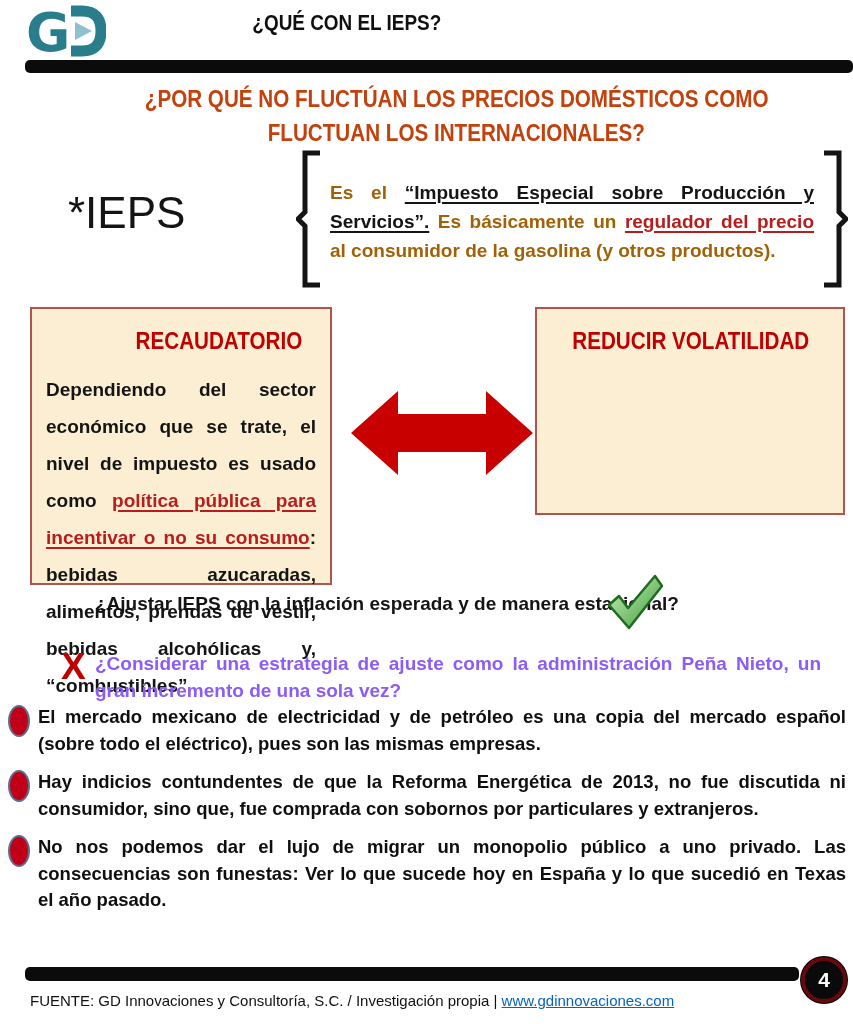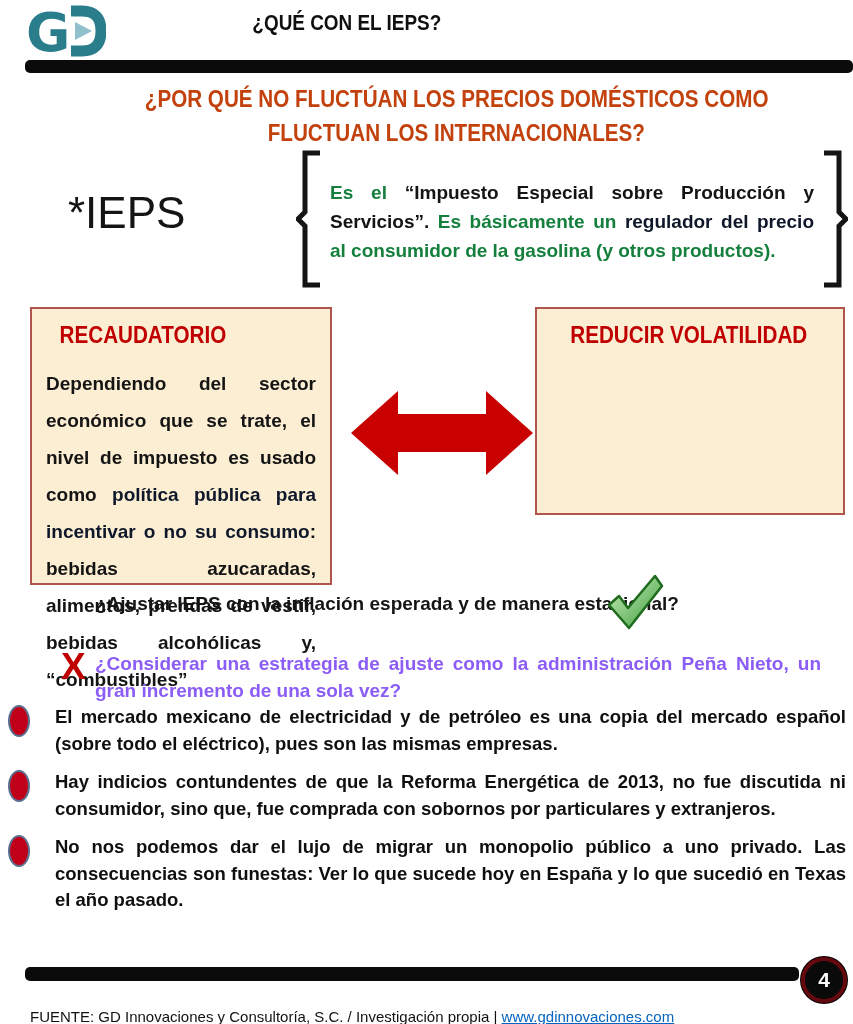--- a/index.html
+++ b/index.html
@@ -20,53 +20,53 @@
   .subtitle{position:absolute;left:60px;right:0;top:82px;text-align:center;
     font-size:24px;font-weight:bold;line-height:34px;color:#c2410c;}
 
   
   .ieps-term{position:absolute;left:60px;top:188px;font-size:44px;font-weight:normal;color:#141414;margin-left:8px;}
   .ieps-def{position:absolute;left:296px;top:150px;width:552px;display:flex;align-items:center;}
   .bracket{flex:none;}
   .ieps-text{flex:1;font-size:19px;font-weight:bold;line-height:29px;text-align:justify;
     padding:0 10px;}
 
-  .seg-red{color:#15803d;}
+  .seg-red{color:#a16207;}
   .seg-black{color:#141414;}
-  .seg-red-underline{color:#0f172a;text-decoration-thickness:2px;text-underline-offset:3px;}
-  .seg-black-underline{color:#141414;text-decoration-thickness:2px;text-underline-offset:3px;}
+  .seg-red-underline{color:#b91c1c;text-decoration:underline;text-decoration-thickness:2px;text-underline-offset:3px;}
+  .seg-black-underline{color:#141414;text-decoration:underline;text-decoration-thickness:2px;text-underline-offset:3px;}
 
   
   .box{position:absolute;box-sizing:border-box;background:#FBEED3;border:2px solid #B0544E;padding:8px 14px;}
   .box-left{left:30px;top:307px;width:302px;height:278px;}
   .box-right{left:535px;top:307px;width:310px;height:208px;}
-  .box-title{text-align:left;color:#C00000;font-weight:bold;font-size:24px;margin:4px 0 16px;}
+  .box-title{text-align:right;color:#C00000;font-weight:bold;font-size:24px;margin:10px 0 16px;}
   .box-body{font-size:19px;font-weight:bold;line-height:37px;text-align:justify;color:#141414;}
 
   .double-arrow{position:absolute;left:351px;top:387px;}
 
   
   .check-line{position:absolute;left:95px;top:593px;font-size:19px;font-weight:bold;color:#141414;}
   .check-icon{position:absolute;left:606px;top:574px;}
   .cross-x{position:absolute;left:61px;top:648px;font-size:37px;font-weight:bold;color:#C00000;line-height:1;}
   .cross-line{position:absolute;left:95px;top:650px;width:726px;font-size:19px;font-weight:bold;
     line-height:27px;text-align:justify;color:#8b5cf6;}
 
   
   .bullets{position:absolute;left:8px;top:704px;width:838px;}
-  .bullet-row{display:flex;gap:25px;margin-bottom:12px;}
+  .bullet-row{display:flex;gap:8px;margin-bottom:12px;}
   .bullet-dot{flex:none;width:18px;height:28px;border-radius:50%;background:#C00018;
     border:2px solid #5B6E8F;margin-top:1px;}
   .bullet-text{flex:1;font-size:18.5px;font-weight:bold;line-height:26.5px;text-align:justify;color:#0f0f0f;}
 
   
   .page-circle{position:absolute;left:801px;top:957px;width:38px;height:38px;border-radius:50%;
     background:#0a0a0a;border:4px solid #66090F;box-shadow:0 0 0 1px #000;
     color:#fff;display:flex;align-items:center;justify-content:center;font-size:21px;font-weight:bold;}
-  .fuente{position:absolute;left:30px;top:992px;font-size:15px;color:#111;margin-top:16px;}
+  .fuente{position:absolute;left:30px;top:992px;font-size:15px;color:#111;}
   .fuente a{color:#0563C1;text-decoration:underline;}
 </style>
 </head>
 <body>
 
 <div class="slide">
 
   <div class="logo">
     <svg width="80" height="54" viewBox="0 0 80 54">
       <text x="0" y="47" font-family="DejaVu Sans, sans-serif" font-size="54" font-weight="bold" fill="#2A7E8C">G</text>

